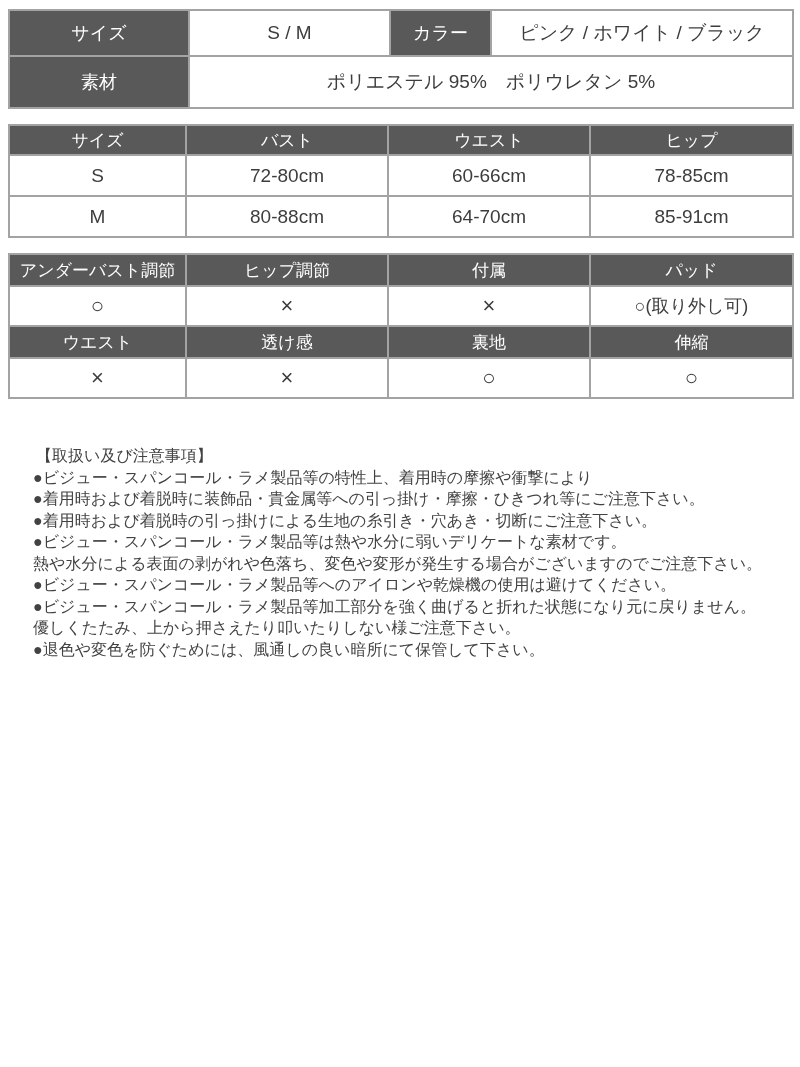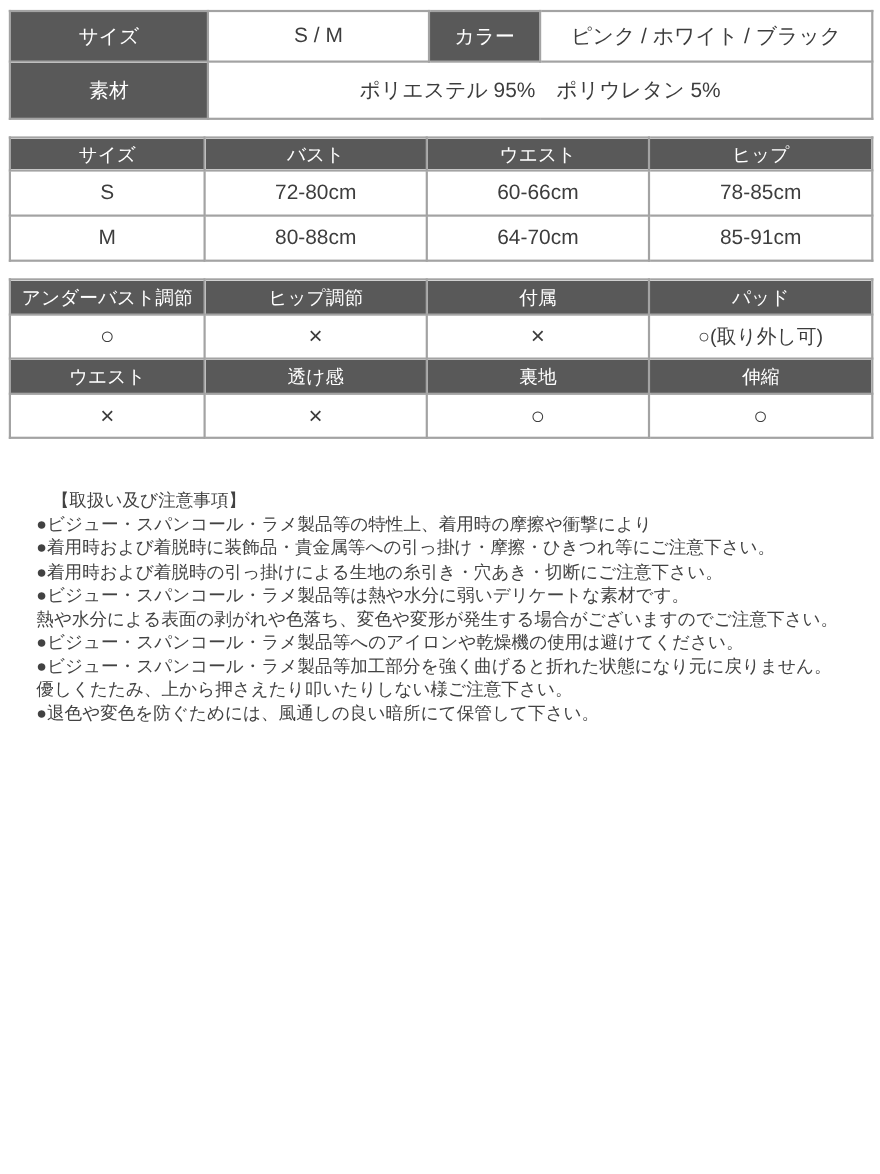--- a/index.html
+++ b/index.html
@@ -47,21 +47,21 @@
   #features tr:nth-child(even) td { height: 40px; }
   #features .val { font-size: 18px; }
   #features .sym { font-size: 22px; }
 
   .notes {
     margin: 46px 0 0 33px;
     font-size: 16px;
     line-height: 21.5px;
     color: #424242;
   }
-  .notes-title { margin-left: 14px; }
+  .notes-title { margin-left: 3px; }
   .notes-line { white-space: nowrap; }
 </style>
 </head>
 <body>
 
 <table id="summary">
   <colgroup>
     <col style="width:180px">
       <col style="width:201px">
       <col style="width:101px">

